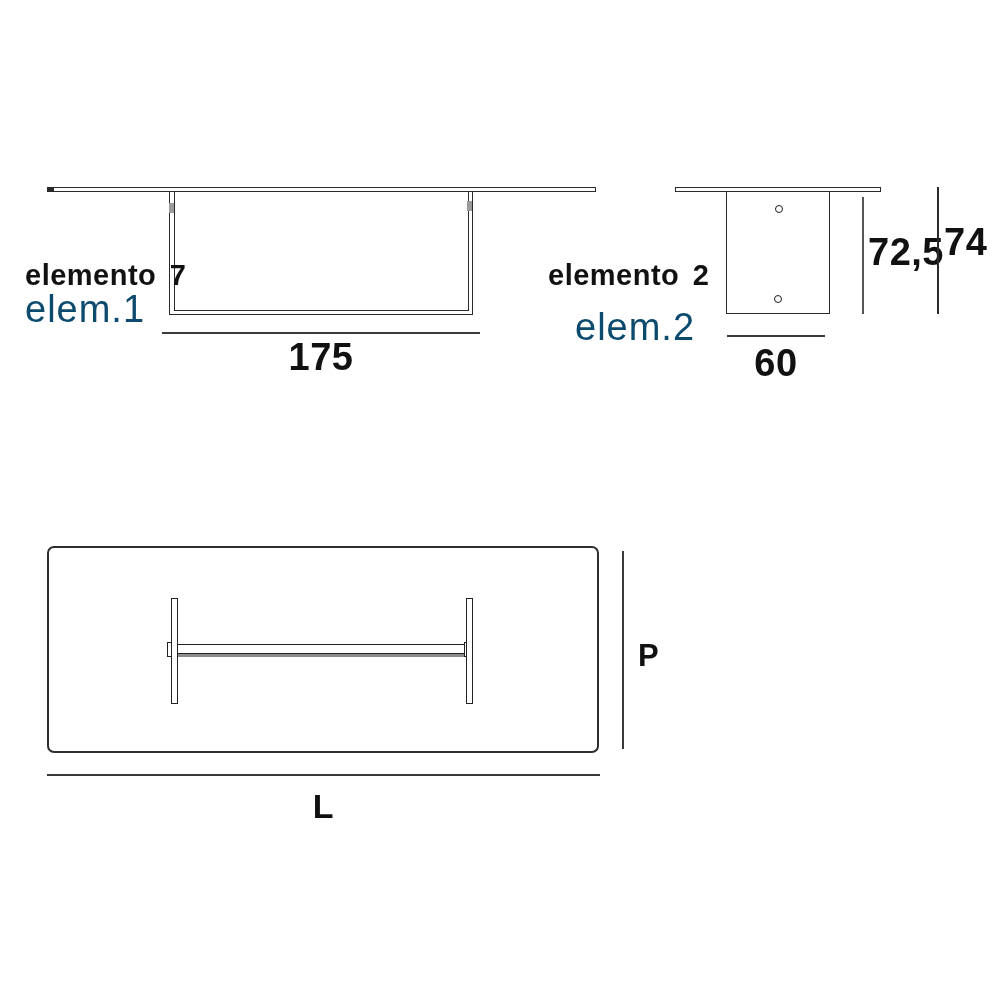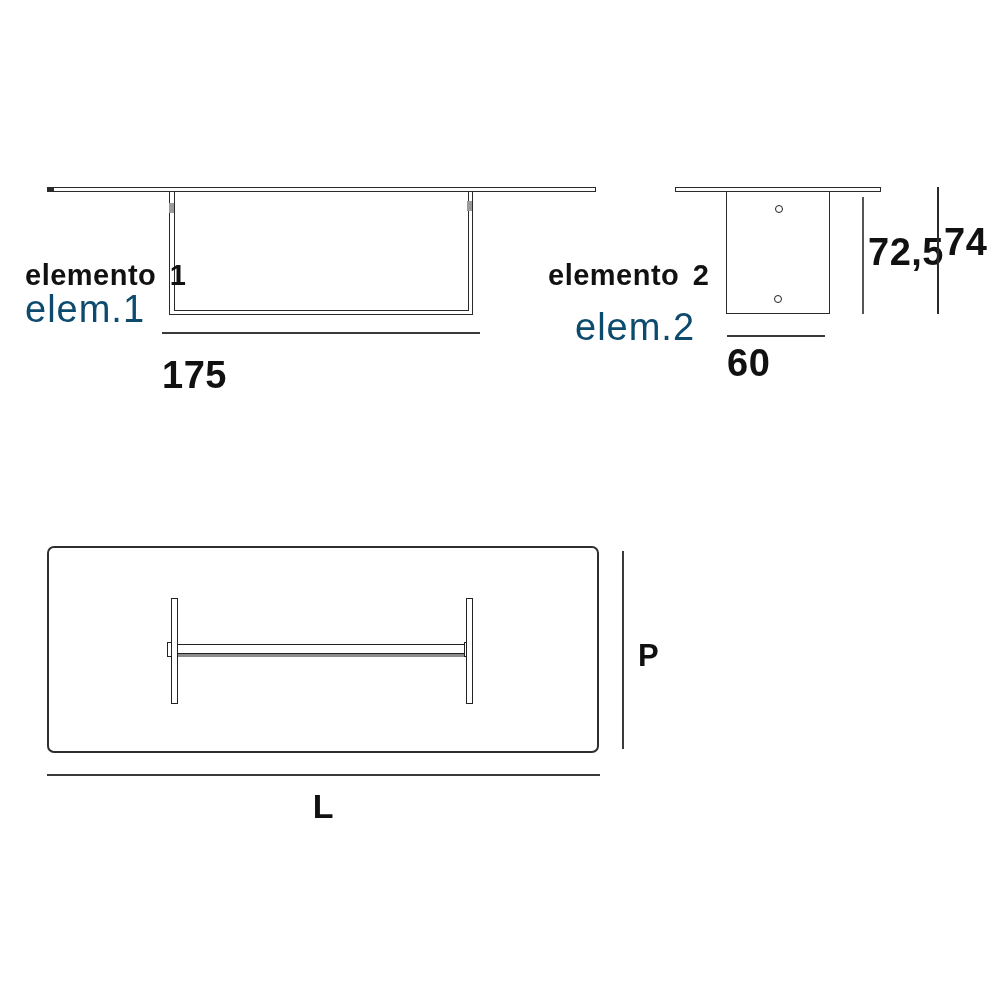--- a/index.html
+++ b/index.html
@@ -119,41 +119,41 @@
     <div class="abs tabletop-bar" style="left:47px; top:187px; width:549px;"></div>
     <div class="abs" style="left:47px; top:187.5px; width:7px; height:4px; background:#2a2a2a;"></div>
 
     <div class="abs sv-pedestal">
       <div class="sv-pedestal-inner"></div>
     </div>
     <div class="abs joint-mark" style="left:169px; top:203px;"></div>
     <div class="abs joint-mark" style="left:467px; top:201px;"></div>
 
     <div class="abs dim-h" style="left:162px; top:332px; width:318px;"></div>
-    <div class="abs dim-value" style="left:162px; top:356px; width:318px; text-align:left;">175</div>
+    <div class="abs dim-value" style="left:162px; top:338px; width:318px; text-align:center;">175</div>
 
-    <div class="abs view-label-bold" style="left:25px; top:261px;">elemento 1</div>
+    <div class="abs view-label-bold" style="left:25px; top:261px;">elemento 7</div>
     <div class="abs view-label-small" style="left:25px; top:290px;">elem.1</div>
   </div>
 
   <div>
 
     <div class="abs tabletop-bar" style="left:675px; top:187px; width:206px;"></div>
 
     <div class="abs ev-pedestal"></div>
     <div class="abs hole" style="left:775px; top:205px;"></div>
     <div class="abs hole" style="left:774px; top:295px;"></div>
 
     <div class="abs dim-v" style="left:862px; top:197px; height:117px; border-left-color:#555;"></div>
     <div class="abs dim-value" style="left:868px; top:233px;text-align:center;">72,5</div>
     <div class="abs dim-v" style="left:937px; top:187px; height:127px; border-left-color:#2a2a2a;"></div>
     <div class="abs dim-value" style="left:944px; top:223px;">74</div>
 
     <div class="abs dim-h" style="left:727px; top:335px; width:98px;"></div>
-    <div class="abs dim-value" style="left:727px; top:344px; width:98px; ">60</div>
+    <div class="abs dim-value" style="left:727px; top:344px; width:98px; text-align:center;">60</div>
 
     <div class="abs view-label-bold" style="left:548px; top:261px;">elemento 2</div>
     <div class="abs view-label-small" style="left:575px; top:292px;margin-top:16px;">elem.2</div>
   </div>
 
   <div>
 
     <div class="abs tv-outline"></div>
 
     <div class="abs base-beam"></div>

